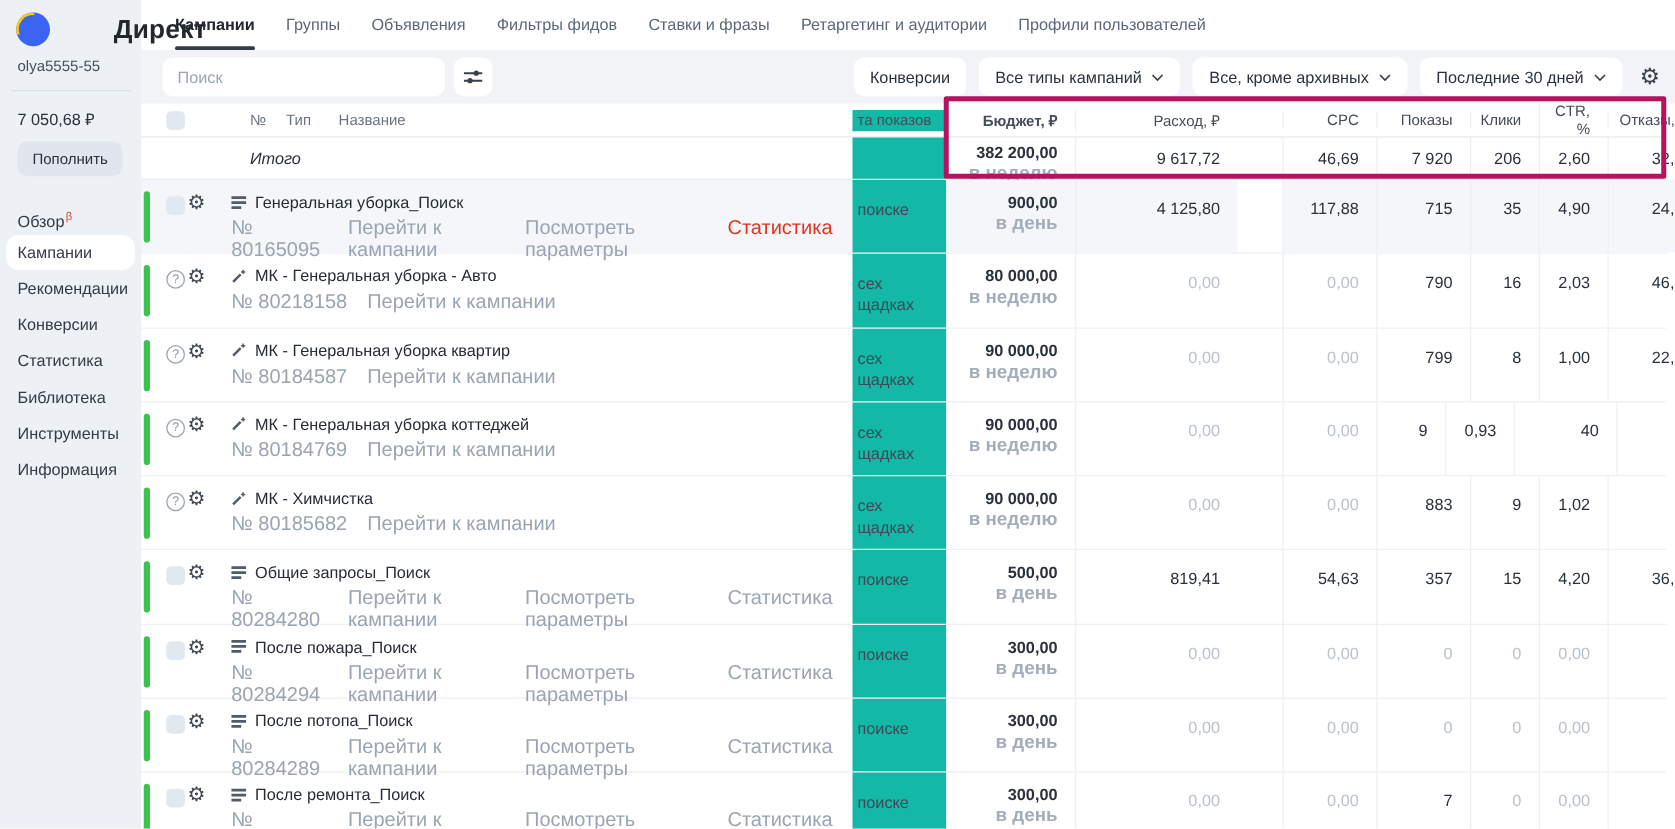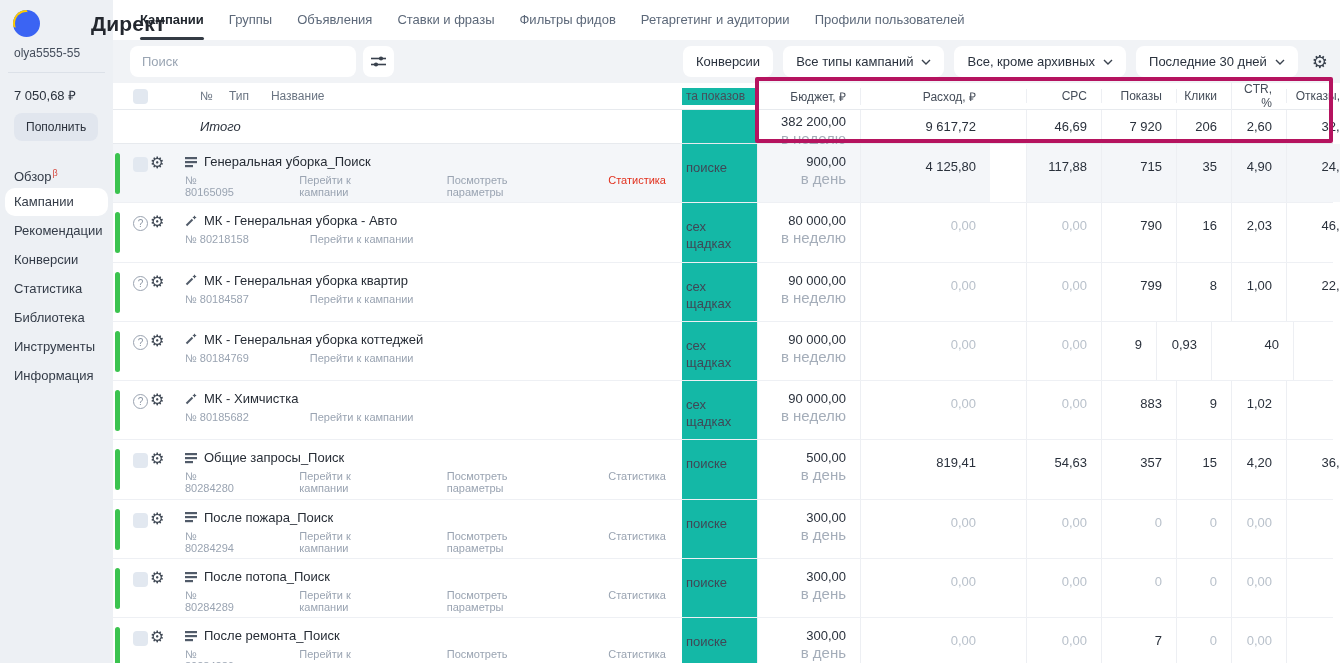--- a/index.html
+++ b/index.html
@@ -38,21 +38,21 @@
   .pill-btn { height:31px; display:flex; align-items:center; gap:8px; background:#fff; border-radius:8px; padding:0 13px; font-size:13px; color:#2a323e; cursor:pointer; white-space:nowrap; }
   .gear-btn { font-family:"DejaVu Sans", sans-serif; font-size:18px; color:#39414d; cursor:pointer; padding:0 4px; line-height:31px; }
 
   
   .table { position:absolute; top:83px; left:0; right:0; bottom:0; background:#fff; }
   .trow { display:flex; width:1220px; }
   .c-check { width:37px; flex:0 0 auto; }
   .c-gear { width:30px; flex:0 0 auto; }
   .c-name { width:502px; flex:0 0 auto; }
   .c-places { width:75px; flex:0 0 auto; background:#14b8a6; padding:15px 0 0 4px; font-size:13px; color:#3f4856; line-height:17px; }
-  .c-budget { width:103px; flex:0 0 auto; }
+  .c-budget { width:103px; flex:0 0 auto;font-weight:bold; }
   .c-spend { width:130px; flex:0 0 auto; }
   .c-cpc { width:75px; flex:0 0 auto;margin-left:36px; }
   .c-imp { width:75px; flex:0 0 auto; }
   .c-clicks { width:55px; flex:0 0 auto; }
   .c-ctr { width:55px; flex:0 0 auto; }
   .c-bounce { width:83px; flex:0 0 auto; border-right:1px solid #edeff3; }
   .num-cell { text-align:right; padding-right:14px; border-left:1px solid #edeff3; font-size:13px; color:#2a313c; }
   .muted { color:#b9c1cb; }
 
   .thead { height:27px; border-bottom:1px solid #e7eaee; align-items:center; }
@@ -75,21 +75,21 @@
   .crow { height:59.3px; position:relative; border-bottom:1px solid #eef0f4; }
   .crow.gray .c-check, .crow.gray .c-gear, .crow.gray .c-name,
   .crow.gray .num-cell { background:#f4f6f9; }
   .status-bar { position:absolute; left:2px; top:9px; width:5px; height:41px; border-radius:3px; background:#3bc34f; }
   .crow .c-check { padding:13px 0 0 20px; }
   .help-icon { width:15px; height:15px; border-radius:50%; border:1px solid #9aa3b1; color:#8b95a3; font-size:10px; display:flex; align-items:center; justify-content:center; cursor:pointer; }
   .crow .c-gear { padding-top:10px; }
   .gear-glyph { font-family:"DejaVu Sans", sans-serif; font-size:16px; color:#3f4854; cursor:pointer; line-height:1; }
   .name-line { display:flex; align-items:center; gap:7px; padding:10px 0 0 5px; }
   .camp-name { font-size:13px; color:#262c35; cursor:pointer; }
-  .links-line { padding:5px 0 0 5px; font-size:11px; color:#9aa4b2; display:flex;gap:45px; }
+  .links-line { padding:5px 0 0 5px; font-size:16px; color:#9aa4b2; display:flex; }
   .links-line .num { margin-right:16px; }
   .links-line .link { margin-right:16px; cursor:pointer; }
   .links-line .link.red { color:#e2321f; }
   .crow .num-cell { padding-top:15px; }
   .crow .c-budget { padding-top:10px; }
 
   
   .highlight-box { position:absolute; left:755px; top:77px; width:578px; height:66px; border:4px solid #b5135f; border-radius:2px; z-index:50; pointer-events:none; }
 
   svg { display:block; }
@@ -119,22 +119,22 @@
       <div class="side-item"><span>Информация</span></div>
     </div>
   </div>
 
   <div class="main">
 
     <div class="tabbar">
       <div class="tab active">Кампании</div>
       <div class="tab">Группы</div>
       <div class="tab">Объявления</div>
+      <div class="tab">Фильтры фидов</div>
       <div class="tab">Ставки и фразы</div>
-      <div class="tab">Фильтры фидов</div>
       <div class="tab">Ретаргетинг и аудитории</div>
       <div class="tab">Профили пользователей</div>
     </div>
 
     <div class="filterbar">
       <input class="search-input" placeholder="Поиск" style="">
       <div class="sliders-btn">
         <svg width="15" height="13" viewBox="0 0 15 13">
           <line x1="0" y1="3.5" x2="15" y2="3.5" stroke="#39414d" stroke-width="1.6"></line>
           <circle cx="10" cy="3.5" r="2.1" fill="#39414d"></circle>

